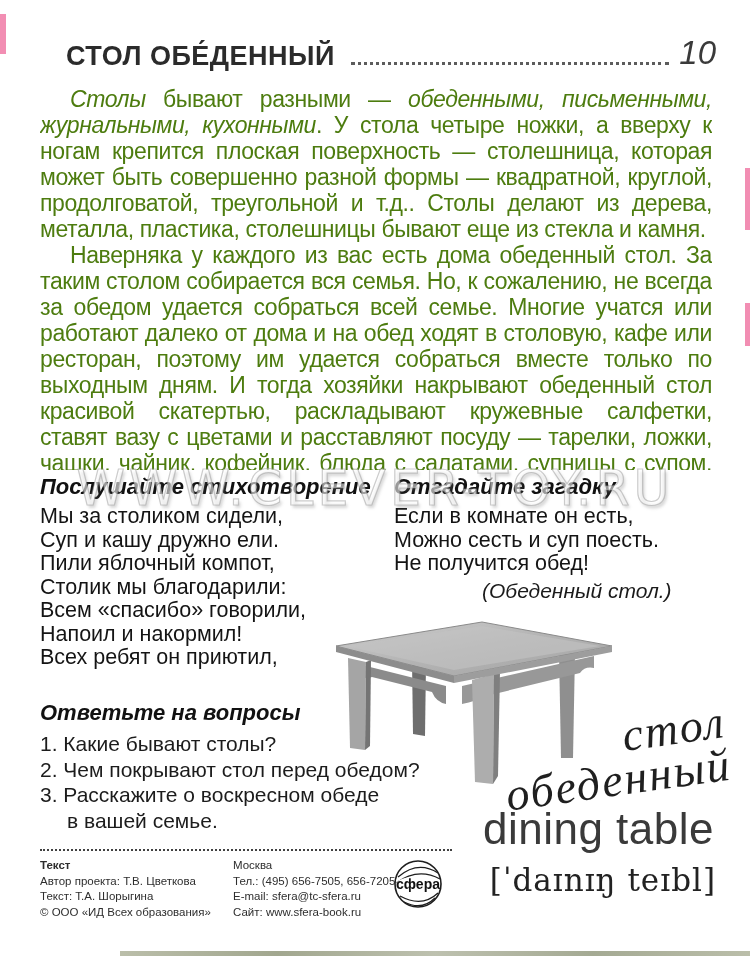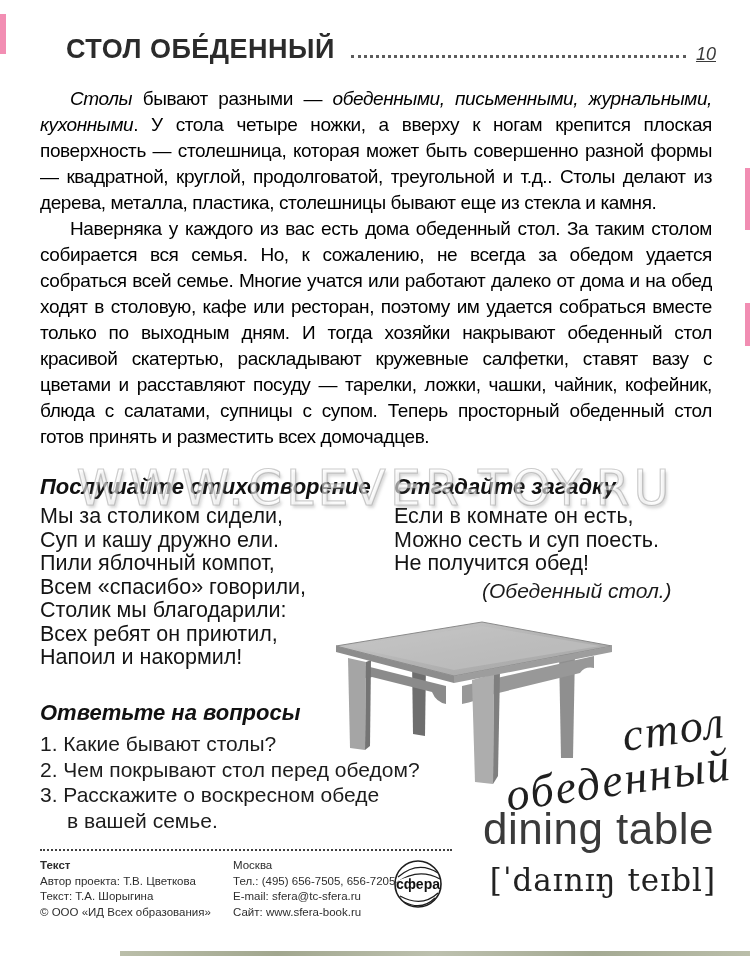--- a/index.html
+++ b/index.html
@@ -18,27 +18,27 @@
   }
   .title {
     font-weight: bold; font-size: 27px;
     letter-spacing: .5px; color: #2b2b2b; white-space: nowrap;
   }
   .leader {
     flex: 1; height: 0;
     border-bottom: 3px dotted #5c5c5c;
     margin: 0 10px 7px 16px;
   }
-  .pagenum { font-style: italic; font-size: 18px; color: #3a3a3a; text-decoration: underline; }
+  .pagenum { font-style: italic; font-size: 33px; color: #3a3a3a; }
 
   
   .intro {
     position: absolute; left: 40px; top: 86px; width: 672px; height: 384px;
-    text-align: justify; font-size: 19px; line-height: 26px;
-    letter-spacing: -0.4px; overflow: hidden; color: #000000;
+    text-align: justify; font-size: 23px; line-height: 26px;
+    letter-spacing: -0.4px; overflow: hidden; color: #4d7c0f;
   }
   .intro p { text-indent: 30px; }
   .it { font-style: italic; }
 
   
   .watermark {
     position: absolute; top: 447px; left: 50%; transform: translateX(-50%);
     z-index: 6; pointer-events: none; white-space: nowrap;
     font-family: "DejaVu Sans", sans-serif; font-weight: normal;
     font-size: 49px; letter-spacing: 4px;
@@ -114,24 +114,24 @@
   <p>Наверняка у каждого из вас есть дома обеденный стол. За таким столом собирается вся семья. Но, к сожалению, не всегда за обедом удается собраться всей семье. Многие учатся или работают далеко от дома и на обед ходят в столовую, кафе или ресторан, поэтому им удается собраться вместе только по выходным дням. И тогда хозяйки накрывают обеденный стол красивой скатертью, раскладывают кружевные салфетки, ставят вазу с цветами и расставляют посуду — тарелки, ложки, чашки, чайник, кофейник, блюда с салатами, супницы с супом. Теперь просторный обеденный стол готов принять и разместить всех домочадцев.</p>
 </div>
 
 <div class="watermark">WWW.CLEVER-TOY.RU</div>
 
 <div class="poem-block">
   <div class="sec-h">Послушайте стихотворение</div>
   <div class="line">Мы за столиком сидели,</div>
   <div class="line">Суп и кашу дружно ели.</div>
   <div class="line">Пили яблочный компот,</div>
+  <div class="line">Столик мы благодарили:</div>
   <div class="line">Всем «спасибо» говорили,</div>
-  <div class="line">Столик мы благодарили:</div>
+  <div class="line">Напоил и накормил!</div>
   <div class="line">Всех ребят он приютил,</div>
-  <div class="line">Напоил и накормил!</div>
 </div>
 
 <div class="riddle-block">
   <div class="sec-h">Отгадайте загадку</div>
   <div class="line">Если в комнате он есть,</div>
   <div class="line">Можно сесть и суп поесть.</div>
   <div class="line">Не получится обед!</div>
   <div class="answer">(Обеденный стол.)</div>
 </div>
 

